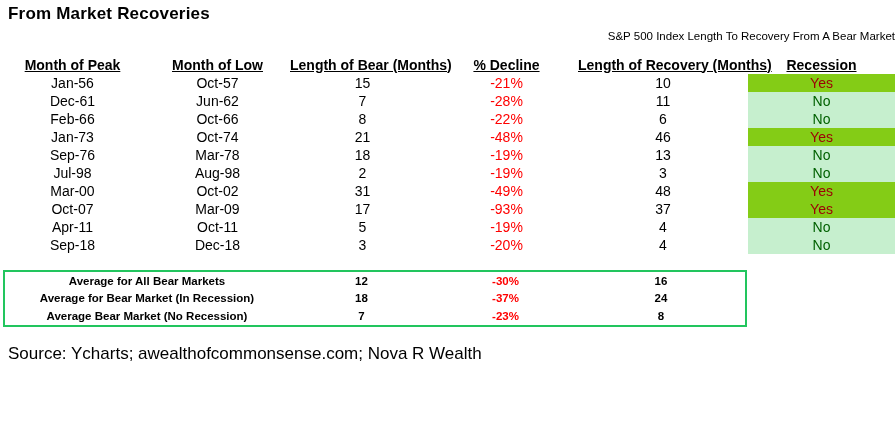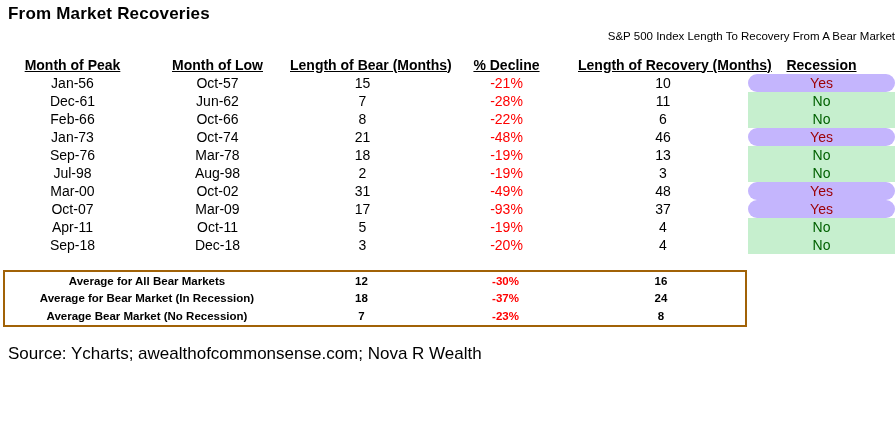--- a/index.html
+++ b/index.html
@@ -43,27 +43,27 @@
     white-space: nowrap;
   }
   table.main td {
     text-align: center;
     height: 18px;
     padding: 0;
     vertical-align: middle;
     white-space: nowrap;
   }
   td.decline { color: #FF0000; }
-  td.rec-yes { background: #c4b5fd; color: #9C0006; border-radius: 9px; }
+  td.rec-yes { background: #84cc16; color: #9C0006; }
   td.rec-no  { background: #C6EFCE; color: #006100; }
 
   .summary-box {
     margin: 16px 0 0 3px;
     width: 740px;
-    border: 2px solid #a16207;
+    border: 2px solid #22c55e;
   }
   table.summary {
     width: 100%;
     table-layout: fixed;
     border-collapse: collapse;
     font-size: 11.5px;
   }
   table.summary td {
     text-align: center;
     height: 17.5px;

